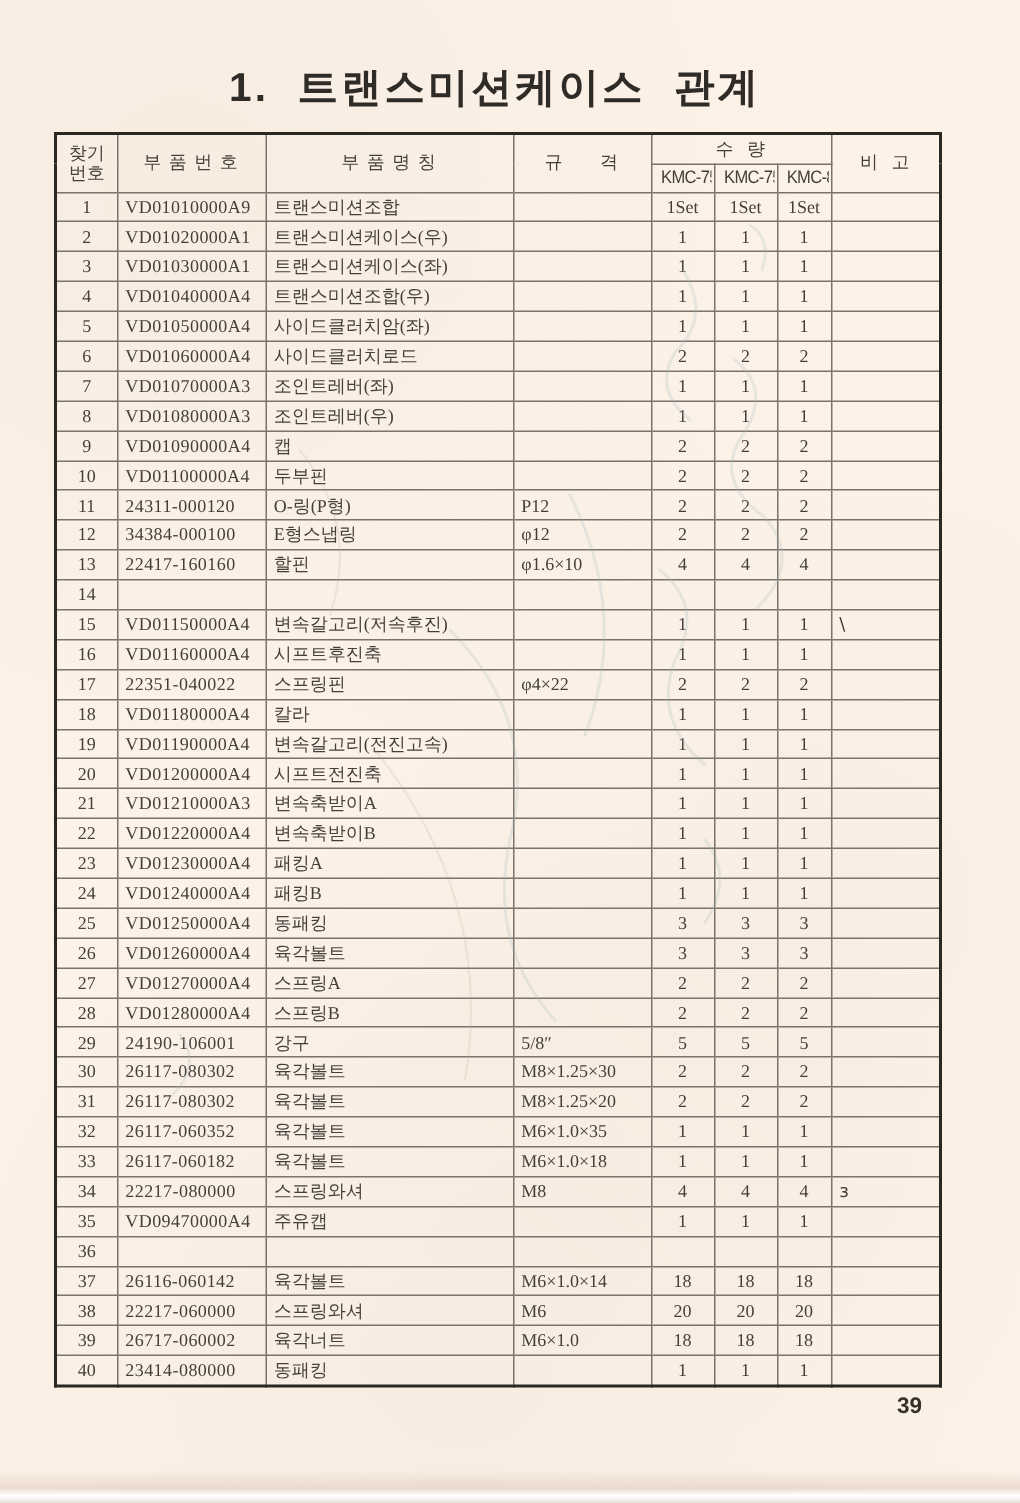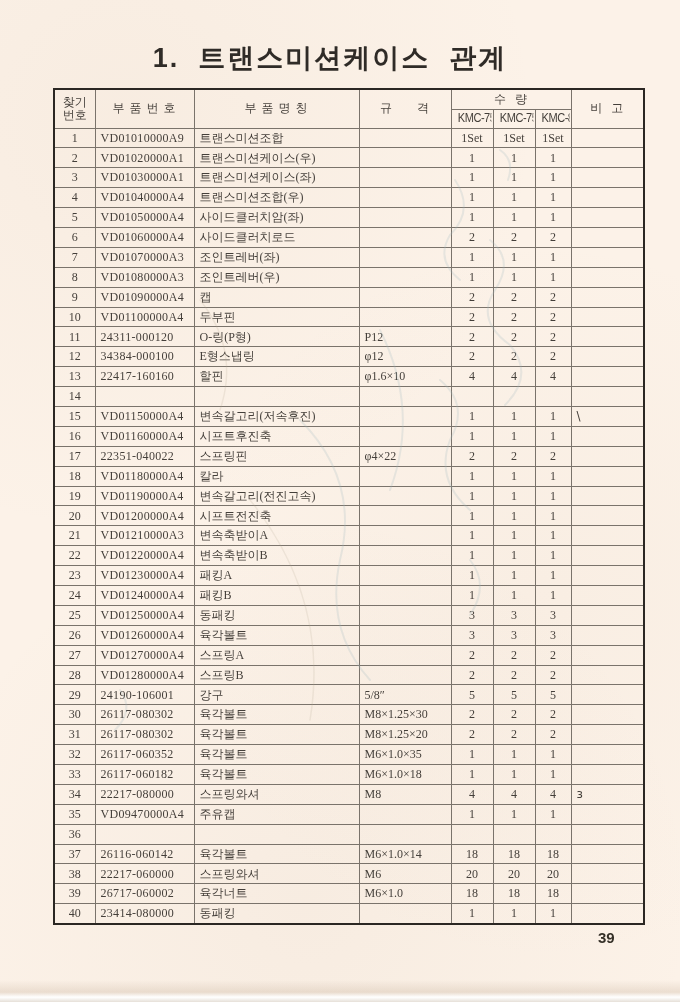--- a/index.html
+++ b/index.html
@@ -17,21 +17,21 @@
       radial-gradient(circle at 45% 90%, rgba(170,140,110,0.06), transparent 40%);
   }
   .page-title{
     position:absolute;top:40px;left:0;width:660px;
     text-align:center;font-size:27px;font-weight:bold;
     letter-spacing:2px;color:#2f2b27;
     font-family:"Liberation Sans","DejaVu Sans",sans-serif;
     white-space:pre;
   }
   table.parts{
-    position:absolute;left:53px;top:88px;
+    position:absolute;left:36px;top:88px;
     width:590px;border-collapse:collapse;table-layout:fixed;
     border:2.5px solid #2b2723;
   }
   table.parts th, table.parts td{
     border:1px solid #7a736b;
     padding:0 5px;
     font-size:12px;
     line-height:1.05;
     overflow:hidden;
     white-space:pre;

